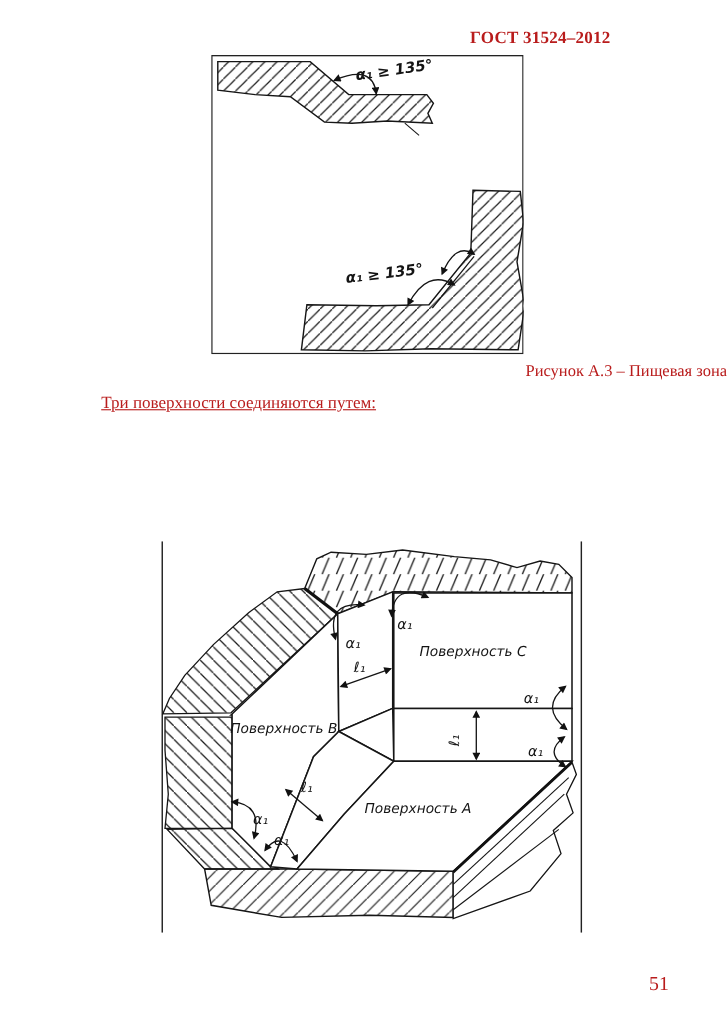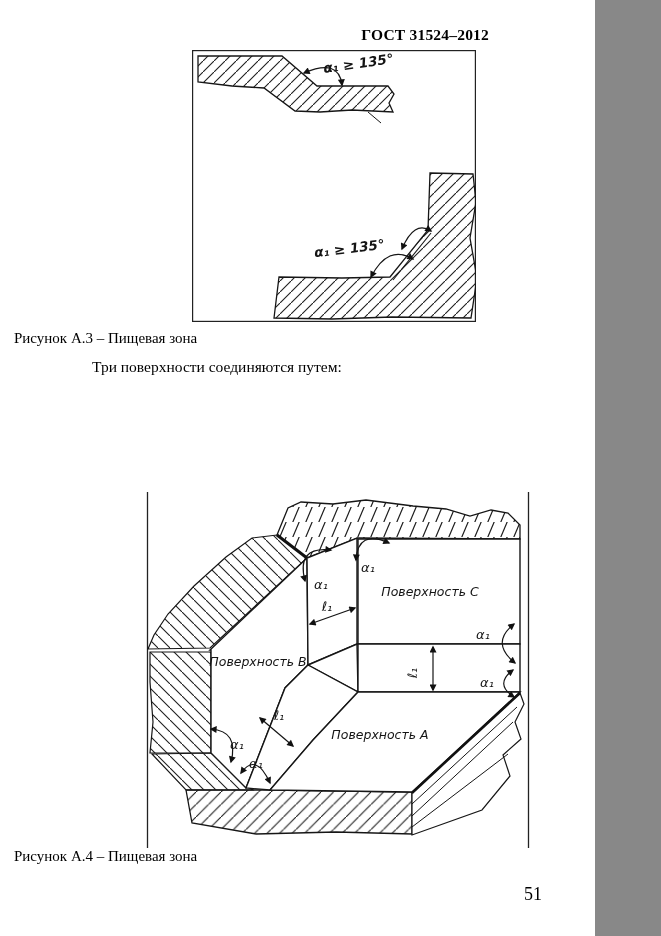--- a/index.html
+++ b/index.html
@@ -1,31 +1,31 @@
 <!DOCTYPE html>
 <html><head>
 <meta charset="utf-8">
 <style>
   html,body{margin:0;padding:0;background:#888;}
   #page{
-    position:relative;width:595px;height:936px;background:#ffffff;
-    font-family:"Liberation Serif",serif;color:#000000;overflow:hidden;
+    position:relative;width:661px;height:936px;background:#ffffff;
+    font-family:"Liberation Serif",serif;color:#b91c1c;overflow:hidden;
   }
   .hdr{
     position:absolute;top:26px;right:106px;
     font-size:15.5px;font-weight:bold;letter-spacing:.2px;
   }
   .figbox{position:absolute;}
   .caption{
-    position:absolute;left:14px;width:647px;text-align:left;
+    position:absolute;left:14px;width:647px;text-align:right;
     font-size:15px;
   }
   .bodytext{
     position:absolute;left:57px;top:353px;width:558px;
-    font-size:15.5px;line-height:28.8px;text-align:justify;
+    font-size:15.5px;line-height:28.8px;text-align:justify;text-decoration:underline;
   }
   .bodytext p{margin:0;text-indent:35px;}
   .pagenum{position:absolute;top:884px;right:53px;font-size:18px;}
   svg{display:block;}
   svg text{fill:#141414;}
   .hand{font-family:"DejaVu Sans",sans-serif;font-style:italic;font-size:13px;}
   .hand-sm{font-family:"DejaVu Sans",sans-serif;font-style:italic;font-size:12.5px;}
   .hand-note{font-family:"DejaVu Sans",sans-serif;font-style:italic;font-size:13.5px;font-weight:bold;}
 </style>
 </head>
@@ -129,16 +129,15 @@
       <text class="hand" text-anchor="middle" x="91" y="257">α₁</text>
       <text class="hand" text-anchor="middle" x="110" y="276">α₁</text>
       <text class="hand" text-anchor="middle" x="181" y="119">ℓ₁</text>
       <text class="hand" text-anchor="middle" transform="translate(271,181) rotate(-90)">ℓ₁</text>
       <text class="hand" text-anchor="middle" x="133" y="228">ℓ₁</text>
       <text class="hand-sm" text-anchor="middle" x="112" y="174">Поверхность В</text>
       <text class="hand-sm" text-anchor="middle" x="284" y="104">Поверхность С</text>
       <text class="hand-sm" text-anchor="middle" x="234" y="247">Поверхность А</text>
     </svg>
   </div>
-  <div class="caption" style="top:848px;">Рисунок А.4 – Пищевая зона</div>
 
   <div class="pagenum">51</div>
 </div>
 
 </body></html>

